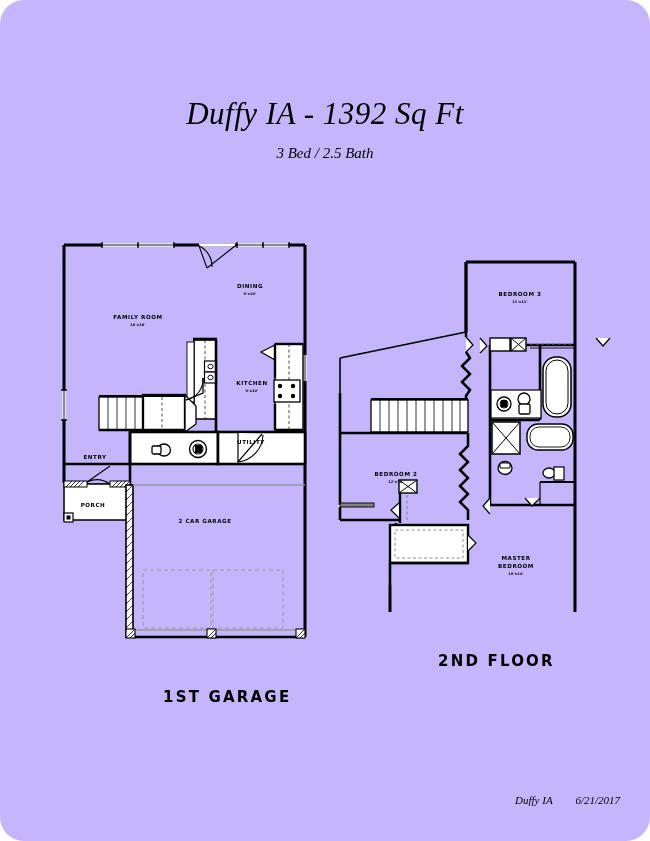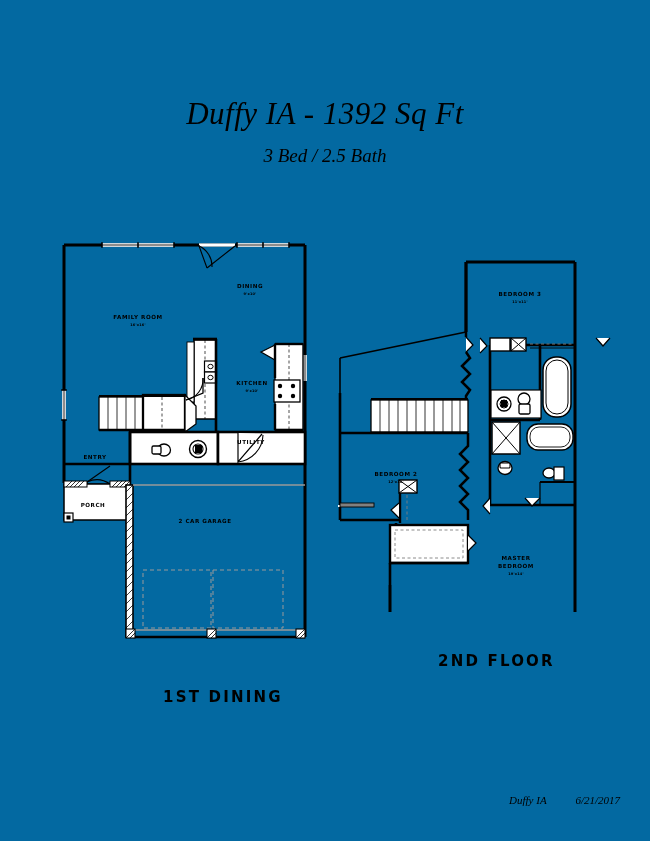--- a/index.html
+++ b/index.html
@@ -10,21 +10,22 @@
   body {
     width: 650px;
     height: 841px;
     position: relative;
     font-family: "Liberation Sans", sans-serif;
     overflow: hidden;
   }
   .page {
     position: absolute;
     inset: 0;
-    background: #0369a1;
+    background: #c4b5fd;
+    border-radius: 24px;
   }
 
   
   .title {
     position: absolute;
     top: 96px;
     left: 0;
     width: 650px;
     text-align: center;
     font-family: "Liberation Serif", serif;
@@ -35,21 +36,21 @@
     white-space: nowrap;
   }
   .subtitle {
     position: absolute;
     top: 145px;
     left: 0;
     width: 650px;
     text-align: center;
     font-family: "Liberation Serif", serif;
     font-style: italic;
-    font-size: 19px;
+    font-size: 15px;
     color: #000000;
   }
   .plan-svg {
     position: absolute;
     top: 0;
     left: 0;
   }
 
   
   .floor-caption {
@@ -68,21 +69,21 @@
   .footer {
     position: absolute;
     top: 794px;
     right: 30px;
     font-family: "Liberation Serif", serif;
     font-style: italic;
     font-size: 11px;
     color: #000000;
     white-space: nowrap;
   }
-  .footer .fname { margin-right: 26px; }
+  .footer .fname { margin-right: 20px; }
 
   
   .rm {
     font-family: "DejaVu Sans", sans-serif;
     font-weight: bold;
     font-size: 5.6px;
     letter-spacing: 0.55px;
     fill: #000000;
     text-anchor: middle;
   }
@@ -440,21 +441,21 @@
         <text class="rm" x="396" y="476">BEDROOM 2</text>
         <text class="rm-dim" x="396" y="483">12'x10'</text>
 
         <text class="rm" x="516" y="560">MASTER</text>
         <text class="rm" x="516" y="568">BEDROOM</text>
         <text class="rm-dim" x="516" y="575">19'x14'</text>
       </g>
     </g>
   </svg>
 
-  <div class="floor-caption" id="caption-1st">1ST DINING</div>
+  <div class="floor-caption" id="caption-1st">1ST GARAGE</div>
   <div class="floor-caption" id="caption-2nd">2ND FLOOR</div>
 
   <div class="footer">
     <span class="fname">Duffy IA</span>
     <span>6/21/2017</span>
   </div>
 
 </div>
 
 </body></html>

